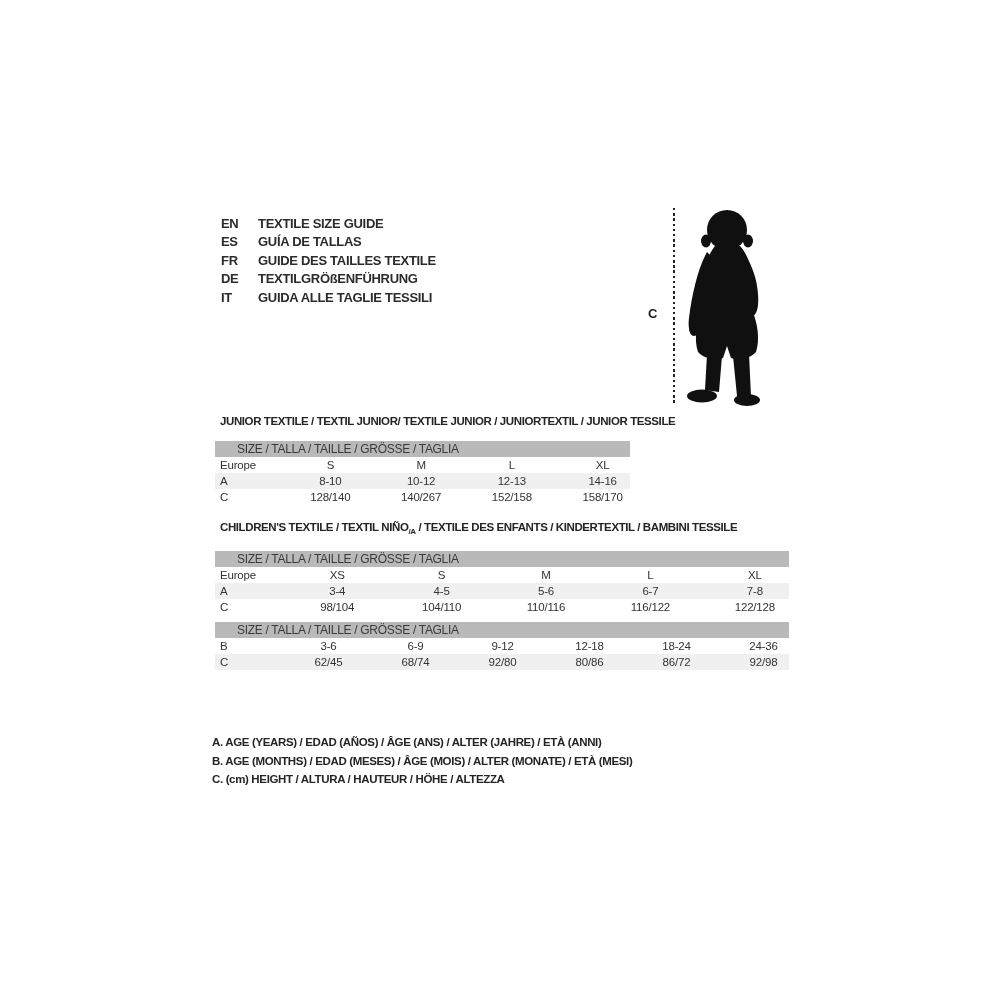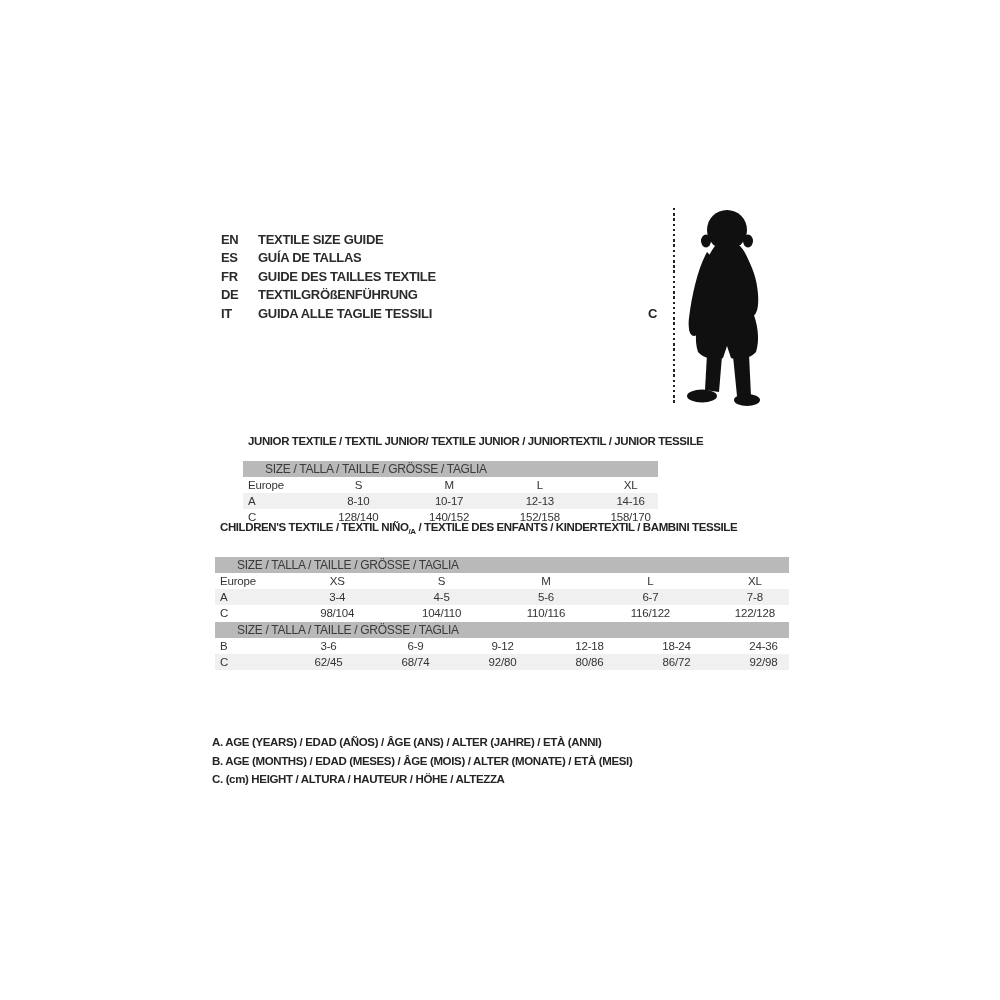--- a/index.html
+++ b/index.html
@@ -3,37 +3,37 @@
 <meta charset="utf-8">
 <style>
   * { margin:0; padding:0; box-sizing:border-box; }
   html,body { background:#ffffff; }
   .canvas {
     position:relative; width:1000px; height:1000px; background:#ffffff;
     font-family:"Liberation Sans", sans-serif; color:#2f2f2f; overflow:hidden;
   }
   
   .lang-list { position:absolute; left:221px; top:215px; font-size:13px; font-weight:700;
-               letter-spacing:-0.3px; line-height:18.4px; color:#2b2b2b;margin-top:16px; }
+               letter-spacing:-0.3px; line-height:18.4px; color:#2b2b2b; }
   .lang-row { display:flex; }
   .lang-code { width:37px; }
   
   .dash-line { position:absolute; left:673px; top:208px; width:2px; height:198px;
      background:repeating-linear-gradient(to bottom, #222 0px, #222 2.5px, transparent 2.5px, transparent 5.2px); }
   .c-label { position:absolute; left:648px; top:306px; width:18px; font-size:13px; font-weight:700; color:#222; }
   .baby { position:absolute; left:685px; top:206px; width:88px; height:202px; }
   
   .tbl { position:absolute; left:215px; }
   .tbl-title { font-size:11.5px; font-weight:700; letter-spacing:-0.4px; line-height:14px; color:#242424; padding-left:5px; white-space:nowrap; }
   .tbl-title .sub { font-size:8px; vertical-align:sub; }
   .tbl-title.two-line { line-height:18px; }
   .hdr-bar { height:16px; background:#b9b9b9; color:#3a3a3a; font-size:12px; letter-spacing:-0.3px;
              line-height:16px; padding-left:22px; }
-  .t1 { top:434px; width:415px;margin-left:28px; } .t1 .tbl-title { margin-bottom:13px; }
-  .t2 { top:520px; width:574px; } .t2 .tbl-title { margin-bottom:18px; }
+  .t1 { top:414px; width:415px; } .t1 .tbl-title { margin-bottom:13px; }
+  .t2 { top:520px; width:574px; } .t2 .tbl-title { margin-bottom:12px; }
   .t3 { top:622px; width:574px; } .t3 .tbl-title { margin-bottom:5px; }
   .row { display:flex; height:16px; line-height:16px; font-size:11.5px; letter-spacing:-0.2px; color:#333;gap:36px; }
   .row.alt { background:#f0f0f0; }
   .row .lbl { width:52px; padding-left:5px; }
   .row .cell { flex:1; text-align:center; }
   
   .legend { position:absolute; left:212px; top:733px; font-size:11.5px; font-weight:700;
             letter-spacing:-0.35px; line-height:18.5px; color:#242424; white-space:nowrap; }
 </style>
 </head>
@@ -89,28 +89,28 @@
     <div class="row">
       <span class="lbl">Europe</span>
       <span class="cell">S</span>
       <span class="cell">M</span>
       <span class="cell">L</span>
       <span class="cell">XL</span>
     </div>
     <div class="row alt">
       <span class="lbl">A</span>
       <span class="cell">8-10</span>
-      <span class="cell">10-17</span>
+      <span class="cell">10-12</span>
       <span class="cell">12-13</span>
       <span class="cell">14-16</span>
     </div>
     <div class="row">
       <span class="lbl">C</span>
       <span class="cell">128/140</span>
-      <span class="cell">140/152</span>
+      <span class="cell">140/267</span>
       <span class="cell">152/158</span>
       <span class="cell">158/170</span>
     </div>
   </section>
 
   <section class="tbl t2">
     <div class="tbl-title"><span>CHILDREN'S TEXTILE / TEXTIL NIÑO</span><span class="sub">/A</span><span> / TEXTILE DES ENFANTS / KINDERTEXTIL / BAMBINI TESSILE</span></div>
     <div class="hdr-bar">SIZE / TALLA / TAILLE / GRÖSSE / TAGLIA</div>
     <div class="row">
       <span class="lbl">Europe</span>

